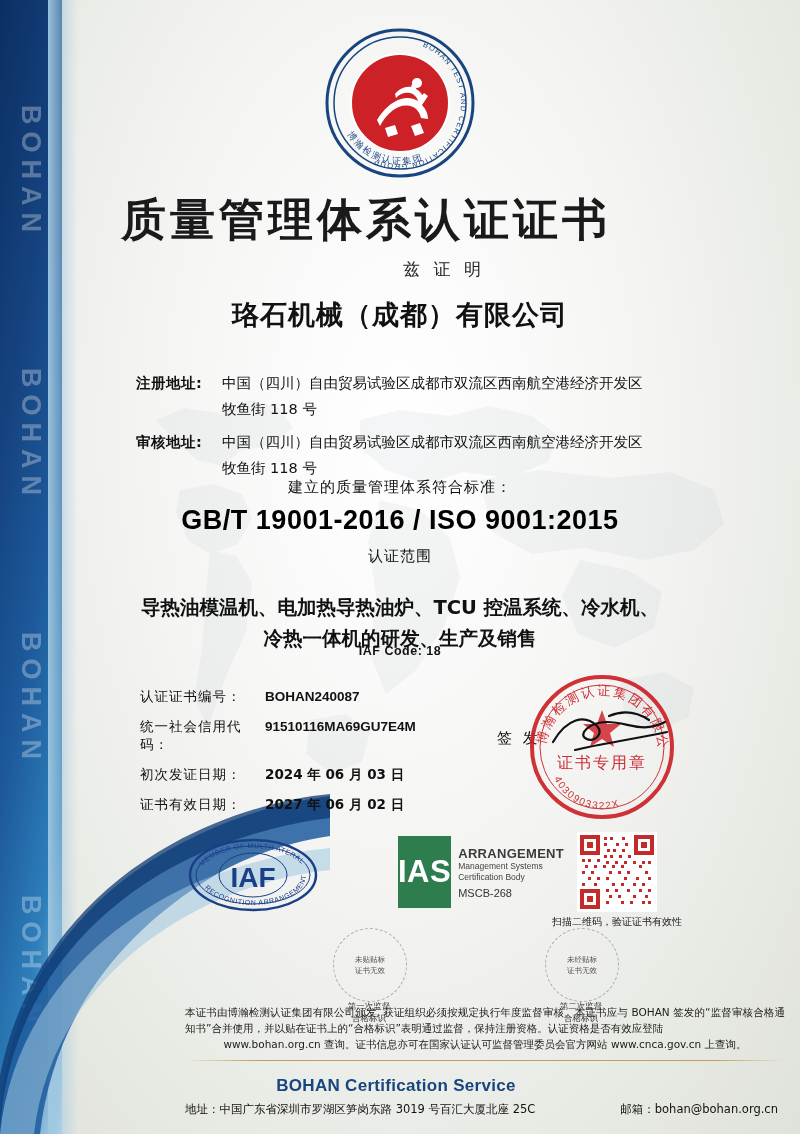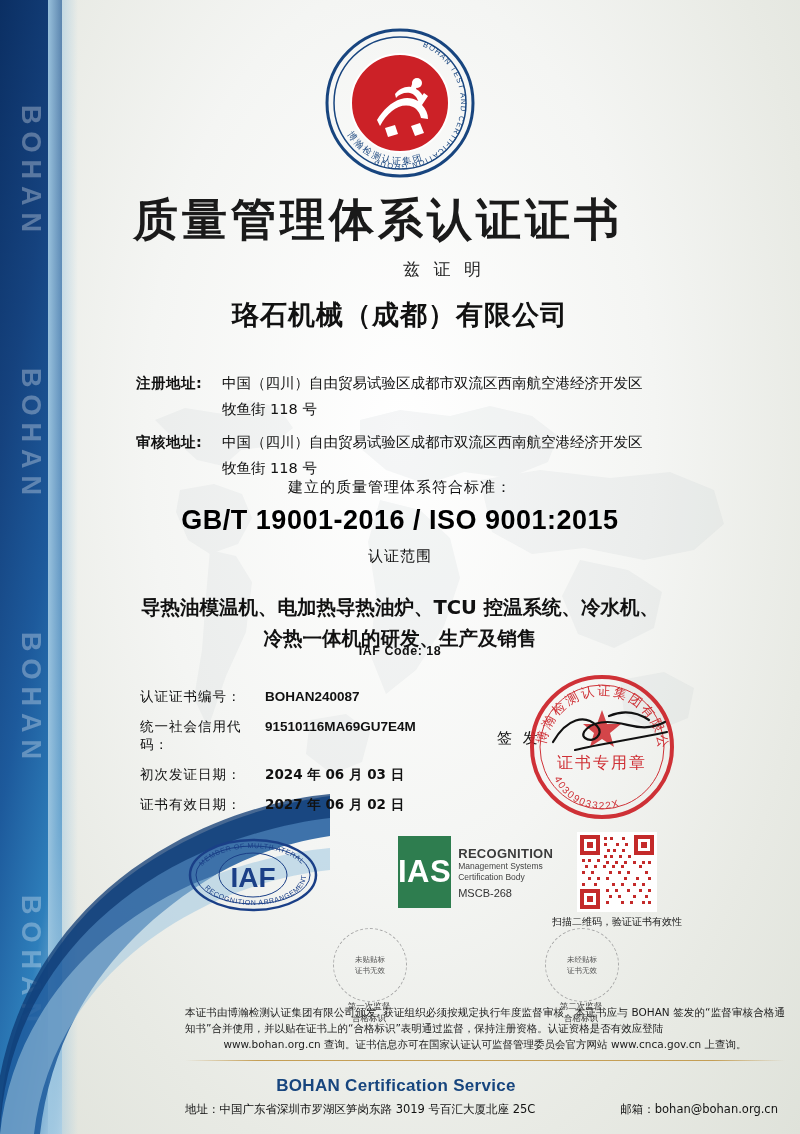--- a/index.html
+++ b/index.html
@@ -87,21 +87,21 @@
     position: absolute;
     left: 50%;
     transform: translateX(-50%);
     top: 28px;
     width: 150px; height: 150px;
   }
 
   
   .main-title {
     position: absolute;
-    top: 190px; left: 16px; width: 724px;
+    top: 190px; left: 4px; width: 724px;
     text-align: center;
     font-family: Liberation Serif, serif;
     font-size: 45px;
     font-weight: bold;
     letter-spacing: 4px;
     color: #1a1a1a;
   }
   .hereby {
     position: absolute;
     top: 258px; left: 0; width: 800px;
@@ -509,21 +509,21 @@
         <textPath href="#iafTop" startOffset="9%">MEMBER OF MULTILATERAL</textPath>
       </text>
       <text font-family="Liberation Sans, sans-serif" font-size="7" fill="#1a3f87" letter-spacing="0.6">
         <textPath href="#iafBot" startOffset="10%">RECOGNITION ARRANGEMENT</textPath>
       </text>
     </svg>
 
     <div class="ias-mark">
       <div class="ias-green">IAS</div>
       <div class="ias-txt">
-        <div class="ias-acc">RECOGNITION</div>
+        <div class="ias-acc">ARRANGEMENT</div>
         <div class="ias-sub">Management Systems</div>
         <div class="ias-sub">Certification Body</div>
         <div class="ias-code">MSCB-268</div>
       </div>
     </div>
 
     <svg class="qr" viewBox="0 0 80 80" xmlns="http://www.w3.org/2000/svg">
       <rect width="80" height="80" fill="#ffffff"></rect>
       <g fill="#c42a2a">
         <rect x="3" y="3" width="20" height="20"></rect>

